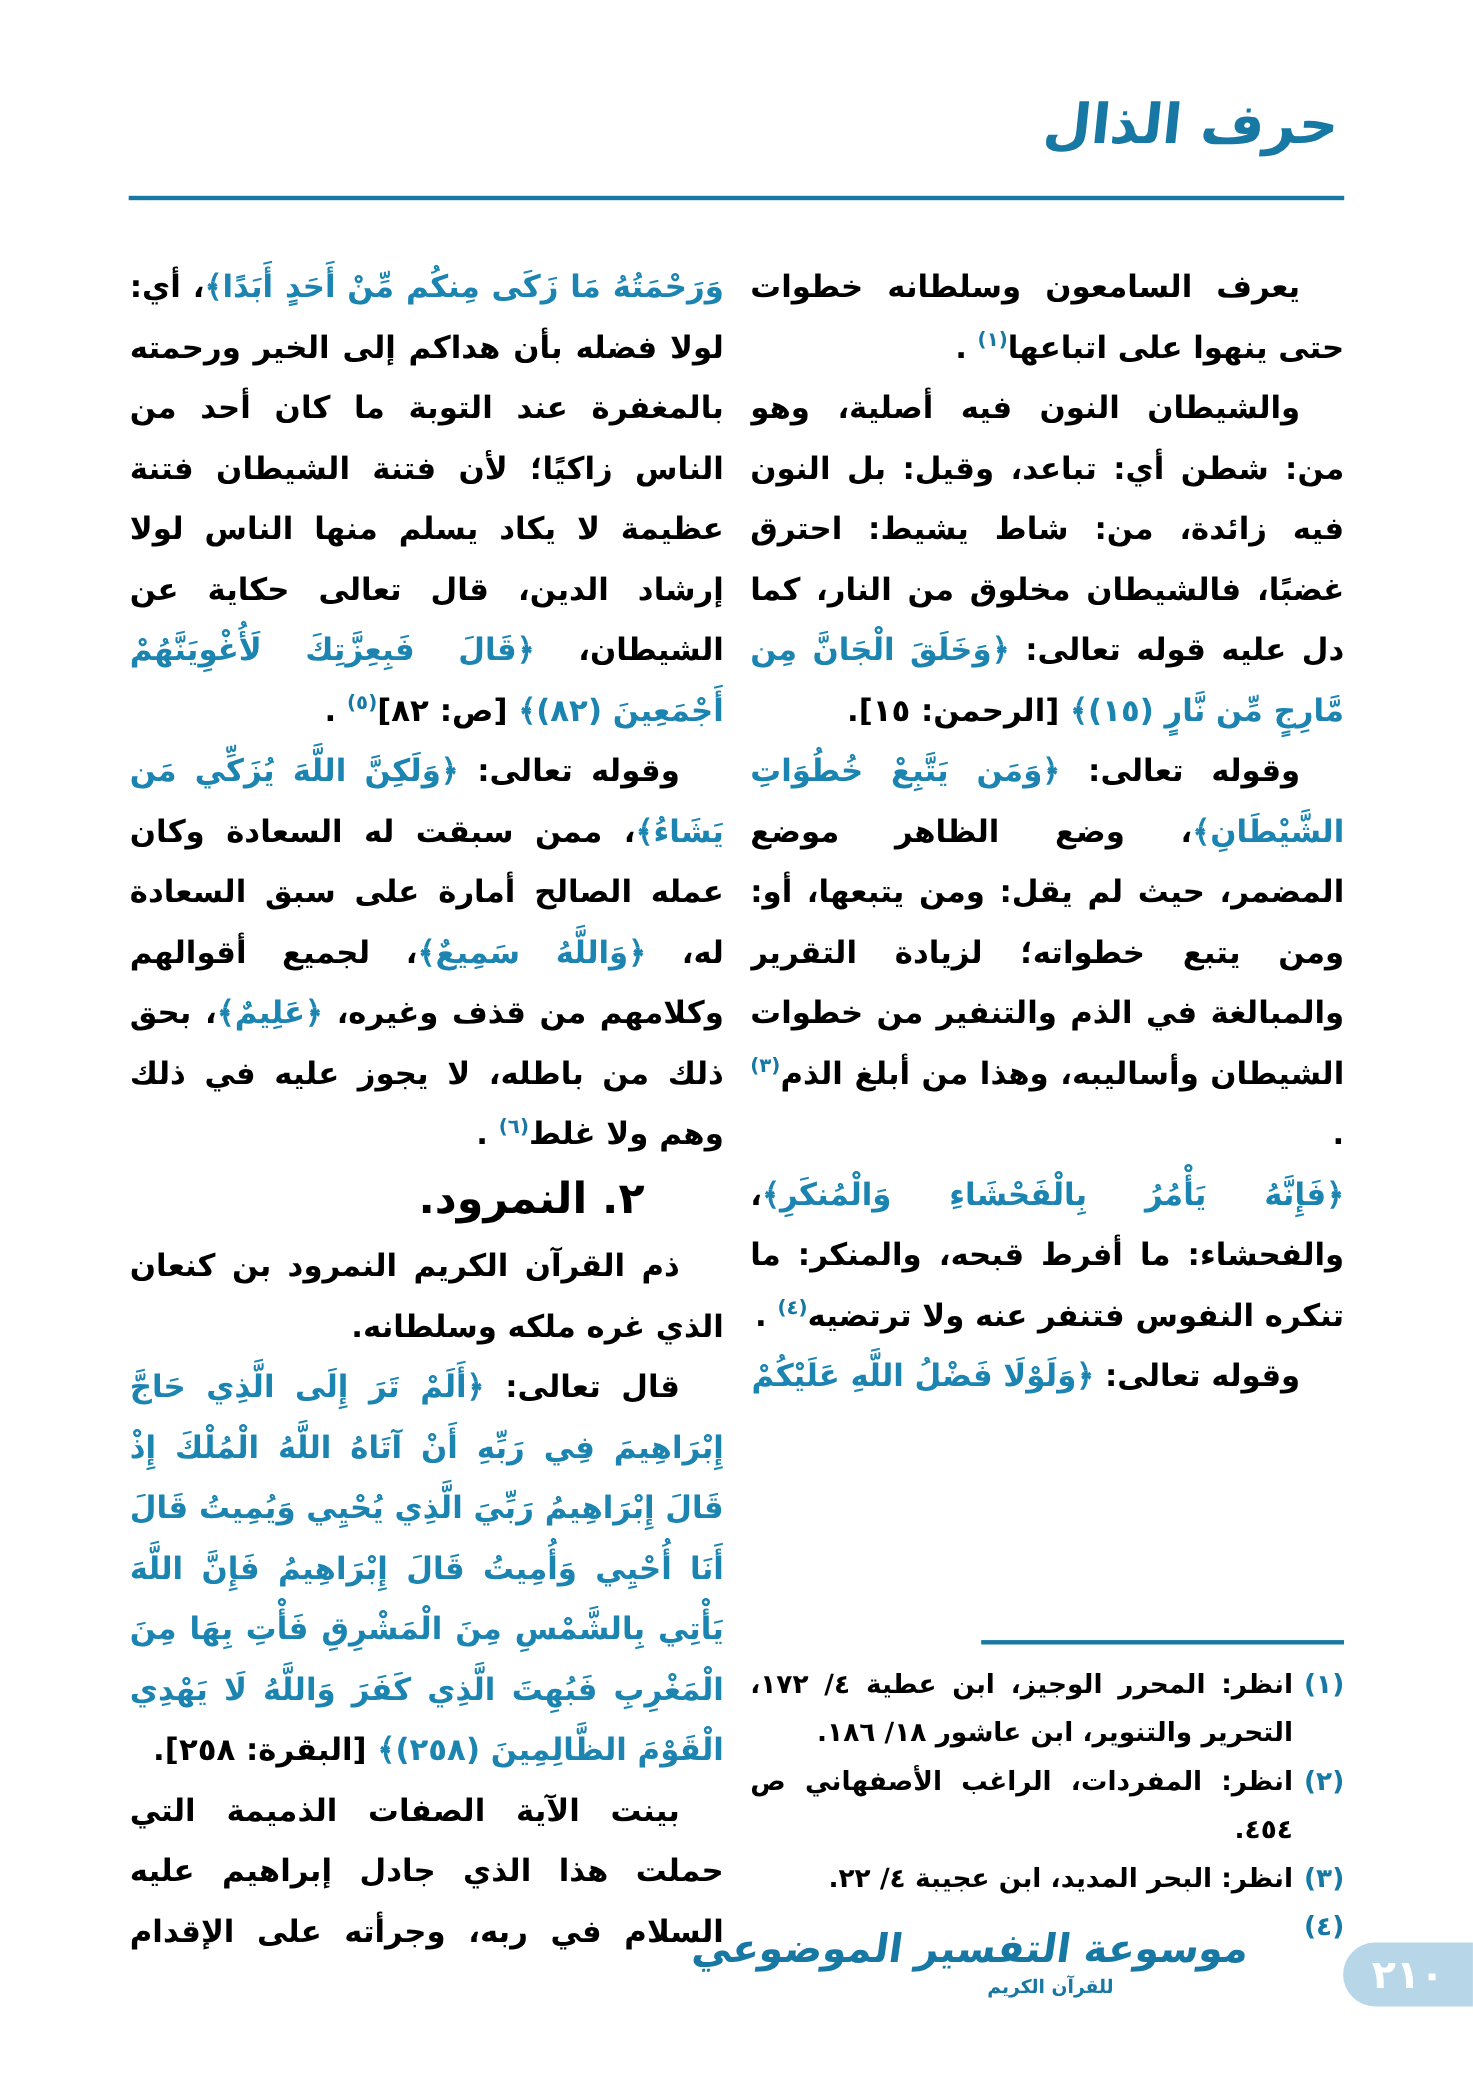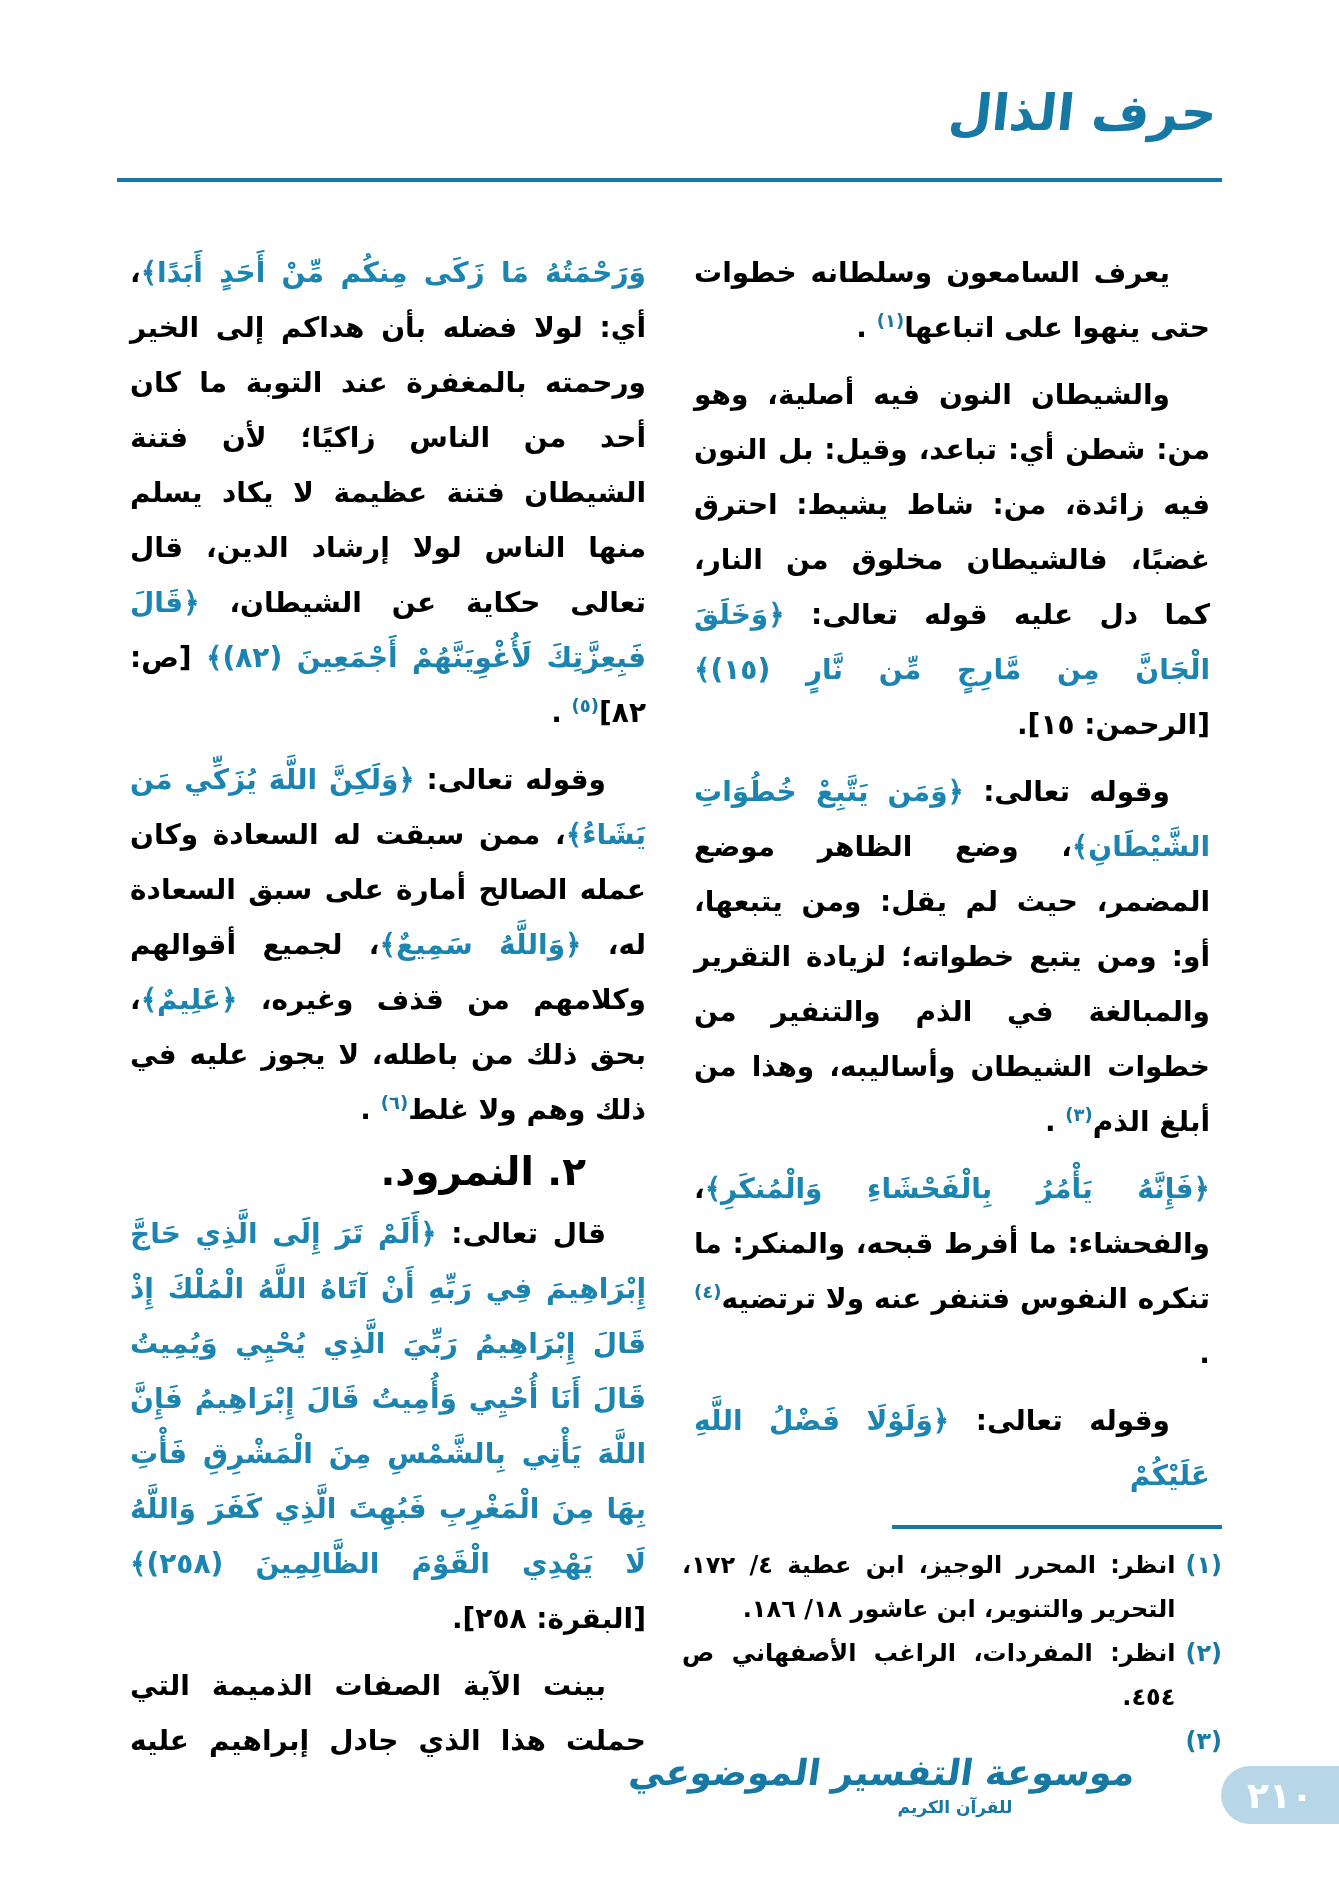--- a/index.html
+++ b/index.html
@@ -27,21 +27,21 @@
     background:var(--accent);
   }
 
   .cols{
     position:absolute;top:233px;right:117px;width:1104px;height:1540px;
     display:flex;gap:24px;
   }
   .col{width:540px;height:100%;display:flex;flex-direction:column;overflow:hidden;}
 
   .para{
-    margin:12px;font-size:28px;font-weight:700;line-height:55px;
+    margin:0;font-size:28px;font-weight:700;line-height:55px;
     color:var(--ink);text-align:justify;text-justify:inter-word;
   }
   .para.indent{text-indent:40px;}
   .q{color:var(--quran);}
   .r{color:var(--accent);font-size:18px;vertical-align:super;line-height:0;font-weight:700;}
   .heading{margin:10px 72px 10px 0;font-size:39px;font-weight:800;color:var(--ink);}
 
   .fnblock{margin-top:auto;padding-top:10px;}
   .fndiv{width:330px;height:4px;background:var(--accent);margin-bottom:14px;}
   .fn{display:flex;gap:10px;align-items:flex-start;
@@ -86,32 +86,34 @@
             <div class="fn">
               <span class="num">(١)</span>
               <span class="txt">انظر: المحرر الوجيز، ابن عطية ٤/ ١٧٢، التحرير والتنوير، ابن عاشور ١٨/ ١٨٦.</span>
             </div>
             <div class="fn">
               <span class="num">(٢)</span>
               <span class="txt">انظر: المفردات، الراغب الأصفهاني ص ٤٥٤.</span>
             </div>
             <div class="fn">
               <span class="num">(٣)</span>
+              <span class="txt">انظر: البحر المديد، ابن عجيبة ٤/ ٢٢.</span>
             </div>
             <div class="fn">
               <span class="num">(٤)</span>
             </div>
           </div>
       </div>
     </div>
     <div class="col" id="col-left">
       <div class="blocks" id="blocks-left">
           <p class="para"><span class="q">وَرَحْمَتُهُ مَا زَكَى مِنكُم مِّنْ أَحَدٍ أَبَدًا﴾</span><span class="b">، أي: لولا فضله بأن هداكم إلى الخير ورحمته بالمغفرة عند التوبة ما كان أحد من الناس زاكيًا؛ لأن فتنة الشيطان فتنة عظيمة لا يكاد يسلم منها الناس لولا إرشاد الدين، قال تعالى حكاية عن الشيطان، </span><span class="q">﴿قَالَ فَبِعِزَّتِكَ لَأُغْوِيَنَّهُمْ أَجْمَعِينَ (٨٢)﴾</span><span class="b"> [ص: ٨٢]</span><span class="r">(٥)</span><span class="b"> .</span></p>
           <p class="para indent"><span class="b">وقوله تعالى: </span><span class="q">﴿وَلَكِنَّ اللَّهَ يُزَكِّي مَن يَشَاءُ﴾</span><span class="b">، ممن سبقت له السعادة وكان عمله الصالح أمارة على سبق السعادة له، </span><span class="q">﴿وَاللَّهُ سَمِيعٌ﴾</span><span class="b">، لجميع أقوالهم وكلامهم من قذف وغيره، </span><span class="q">﴿عَلِيمٌ﴾</span><span class="b">، بحق ذلك من باطله، لا يجوز عليه في ذلك وهم ولا غلط</span><span class="r">(٦)</span><span class="b"> .</span></p>
           <h2 class="heading">٢. النمرود.</h2>
+          <p class="para indent"><span class="b">ذم القرآن الكريم النمرود بن كنعان الذي غره ملكه وسلطانه.</span></p>
           <p class="para indent"><span class="b">قال تعالى: </span><span class="q">﴿أَلَمْ تَرَ إِلَى الَّذِي حَاجَّ إِبْرَاهِيمَ فِي رَبِّهِ أَنْ آتَاهُ اللَّهُ الْمُلْكَ إِذْ قَالَ إِبْرَاهِيمُ رَبِّيَ الَّذِي يُحْيِي وَيُمِيتُ قَالَ أَنَا أُحْيِي وَأُمِيتُ قَالَ إِبْرَاهِيمُ فَإِنَّ اللَّهَ يَأْتِي بِالشَّمْسِ مِنَ الْمَشْرِقِ فَأْتِ بِهَا مِنَ الْمَغْرِبِ فَبُهِتَ الَّذِي كَفَرَ وَاللَّهُ لَا يَهْدِي الْقَوْمَ الظَّالِمِينَ (٢٥٨)﴾</span><span class="b"> [البقرة: ٢٥٨].</span></p>
           <p class="para indent"><span class="b">بينت الآية الصفات الذميمة التي حملت هذا الذي جادل إبراهيم عليه السلام في ربه، وجرأته على الإقدام على هذا الغلط العظيم</span></p>
         </div>
 
     </div>
   </div>
 
   <div class="footer-logo">
     <div class="logo-main">موسوعة التفسير الموضوعي</div>
     <div class="logo-sub">للقرآن الكريم</div>

